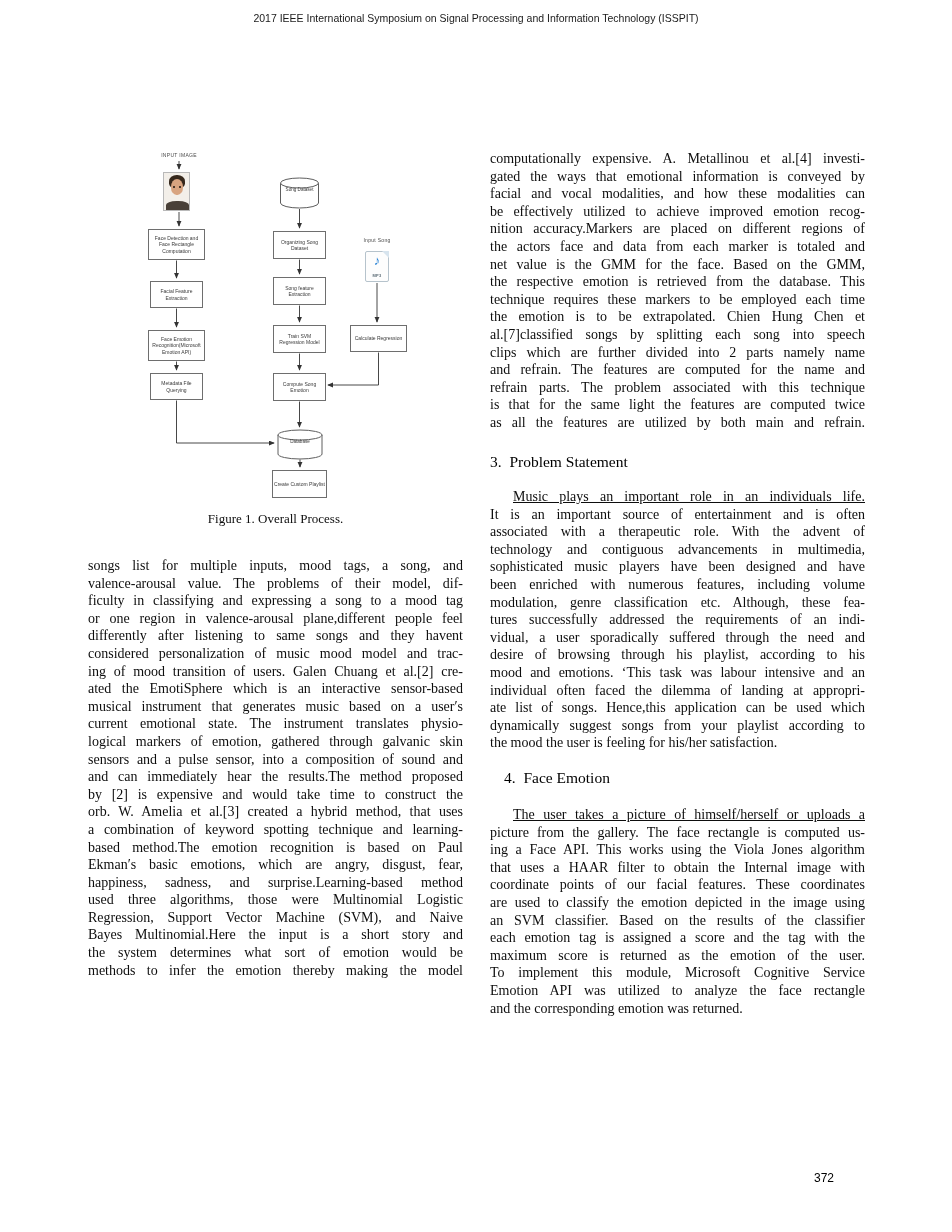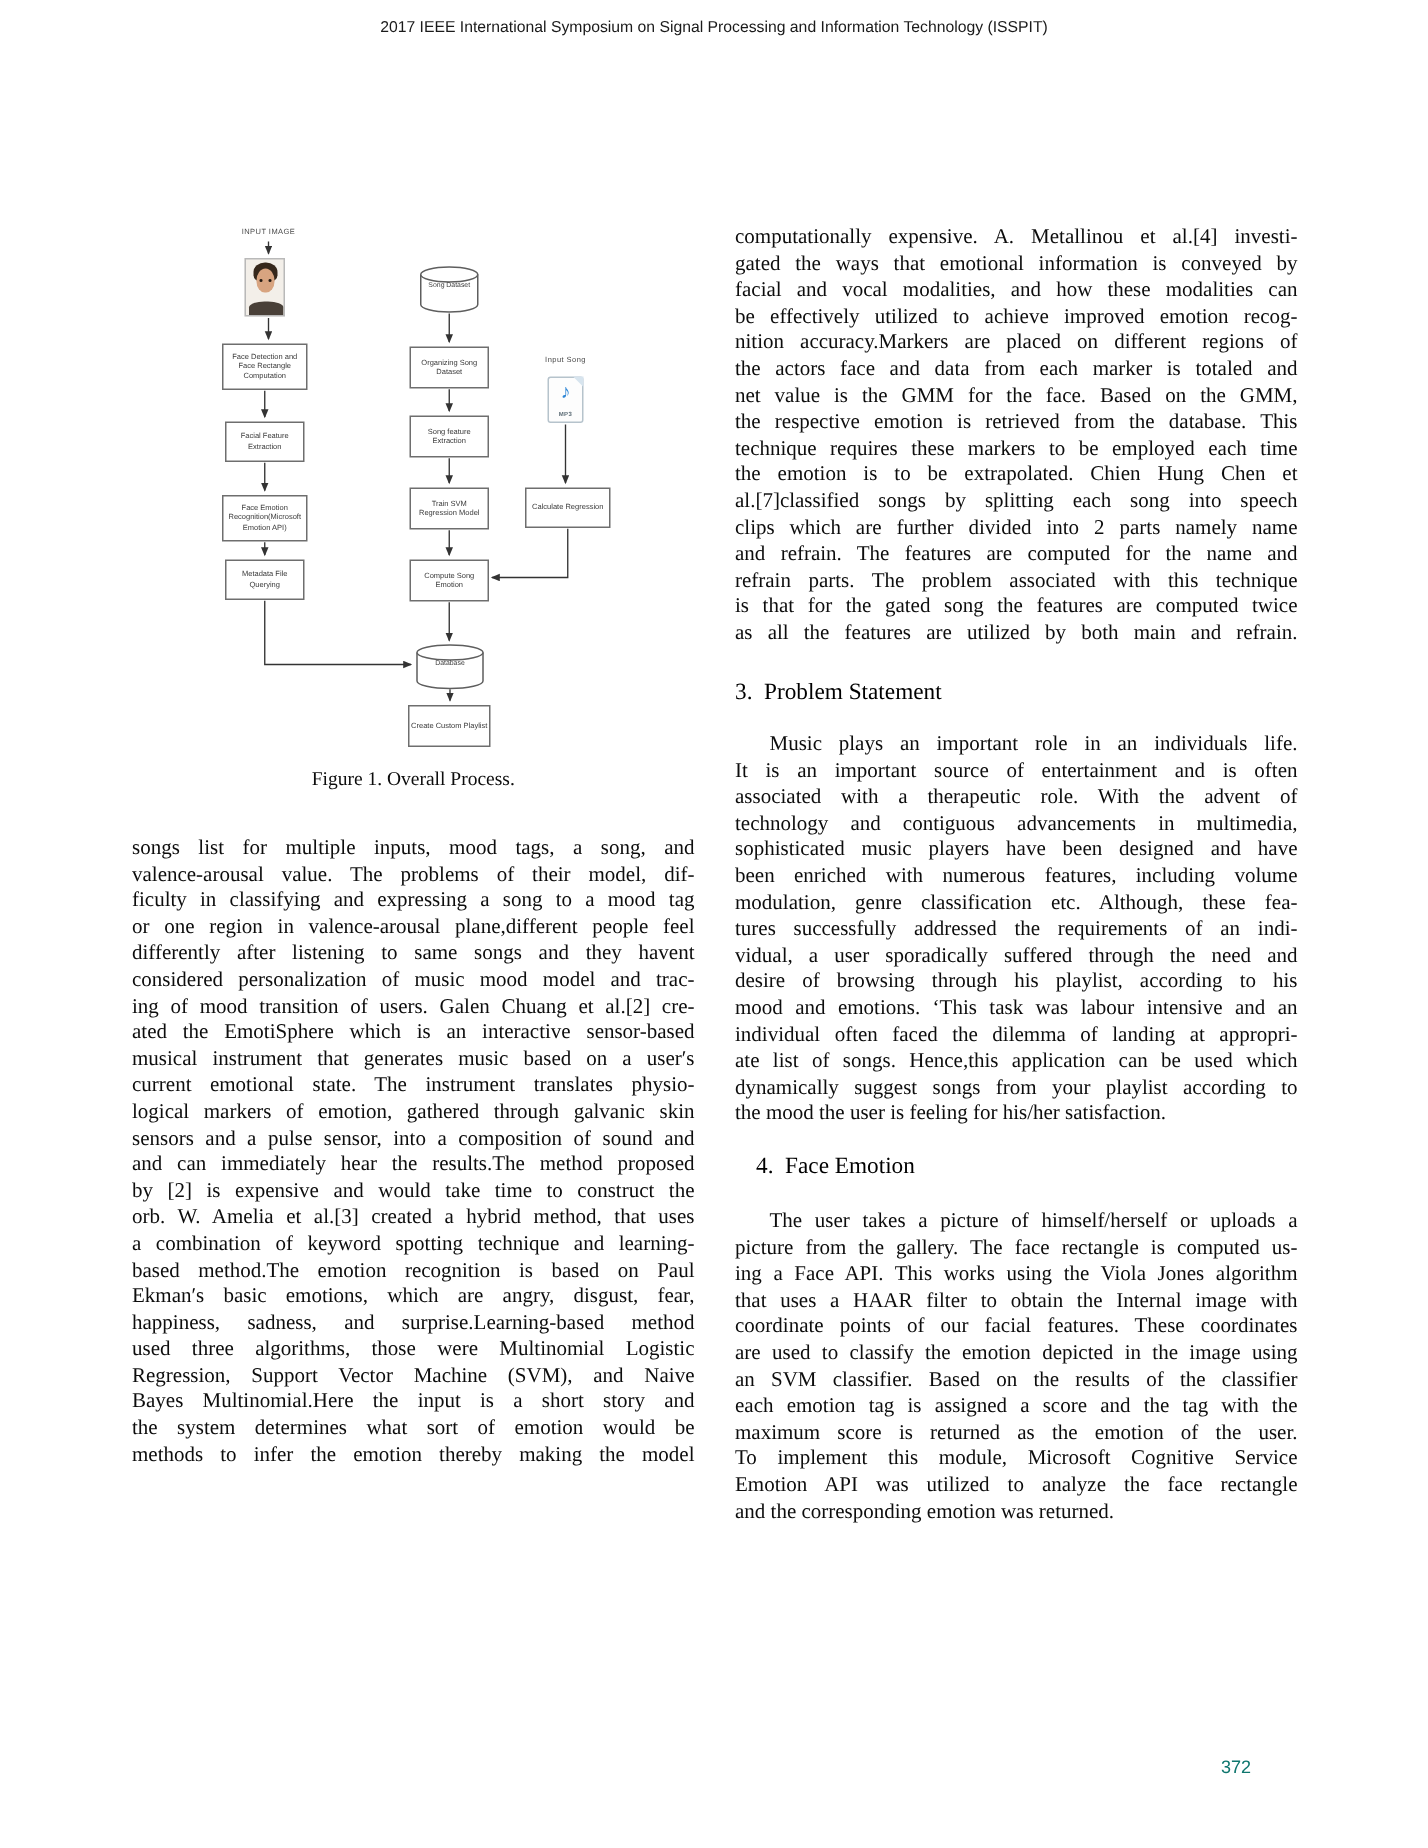--- a/index.html
+++ b/index.html
@@ -12,32 +12,32 @@
     position:absolute; left:0; top:12px; width:952px; text-align:center;
     font-family:"Liberation Sans", sans-serif; font-size:10.5px; color:#1a1a1a;
   }
   
   .col {
     position:absolute; width:375px;
     font-size:14px; line-height:17.6px; color:#0d0d0d;
   }
   .tline { text-align:justify; text-align-last:justify; }
   .tline.lastleft { text-align-last:left; }
-  .pindent .tline:first-child { text-indent:23px; }
+  .pindent .tline:first-child { text-indent:23px;text-decoration:underline; }
   .heading {
     position:absolute; width:375px; white-space:pre;
     font-weight:normal; font-size:15.5px; line-height:20px; color:#000;
   }
   .caption {
     position:absolute; left:88px; top:511px; width:375px; text-align:center;
     font-size:13px; color:#0d0d0d;
   }
   .pagenum {
     position:absolute; left:800px; top:1171px; width:48px; text-align:center;
-    font-family:"Liberation Sans", sans-serif; font-size:12px; color:#0f766e;
+    font-family:"Liberation Sans", sans-serif; font-size:12px; color:#000000;
   }
   
   .fig { position:absolute; left:88px; top:150px; width:375px; height:352px;
          font-family:"Liberation Sans", sans-serif; }
   .fig svg { position:absolute; left:0; top:0; }
   .fnode {
     position:absolute; box-sizing:border-box; background:#fff;
     border:1px solid #6e6e6e; color:#3a3a3a;
     display:flex; align-items:center; justify-content:center; text-align:center;
     font-size:5px; line-height:6.2px; padding:1px;
@@ -187,21 +187,21 @@
       <div class="tline">nition accuracy.Markers are placed on different regions of</div>
       <div class="tline">the actors face and data from each marker is totaled and</div>
       <div class="tline">net value is the GMM for the face. Based on the GMM,</div>
       <div class="tline">the respective emotion is retrieved from the database. This</div>
       <div class="tline">technique requires these markers to be employed each time</div>
       <div class="tline">the emotion is to be extrapolated. Chien Hung Chen et</div>
       <div class="tline">al.[7]classified songs by splitting each song into speech</div>
       <div class="tline">clips which are further divided into 2 parts namely name</div>
       <div class="tline">and refrain. The features are computed for the name and</div>
       <div class="tline">refrain parts. The problem associated with this technique</div>
-      <div class="tline">is that for the gated song the features are computed twice</div>
+      <div class="tline">is that for the same light the features are computed twice</div>
       <div class="tline">as all the features are utilized by both main and refrain.</div>
     </div>
 
   <div class="heading" style="left:490px; top:452px;">3.  Problem Statement</div>
 
   <div class="col pindent" style="left:490px; top:488px;">
       <div class="tline">Music plays an important role in an individuals life.</div>
       <div class="tline">It is an important source of entertainment and is often</div>
       <div class="tline">associated with a therapeutic role. With the advent of</div>
       <div class="tline">technology and contiguous advancements in multimedia,</div>

